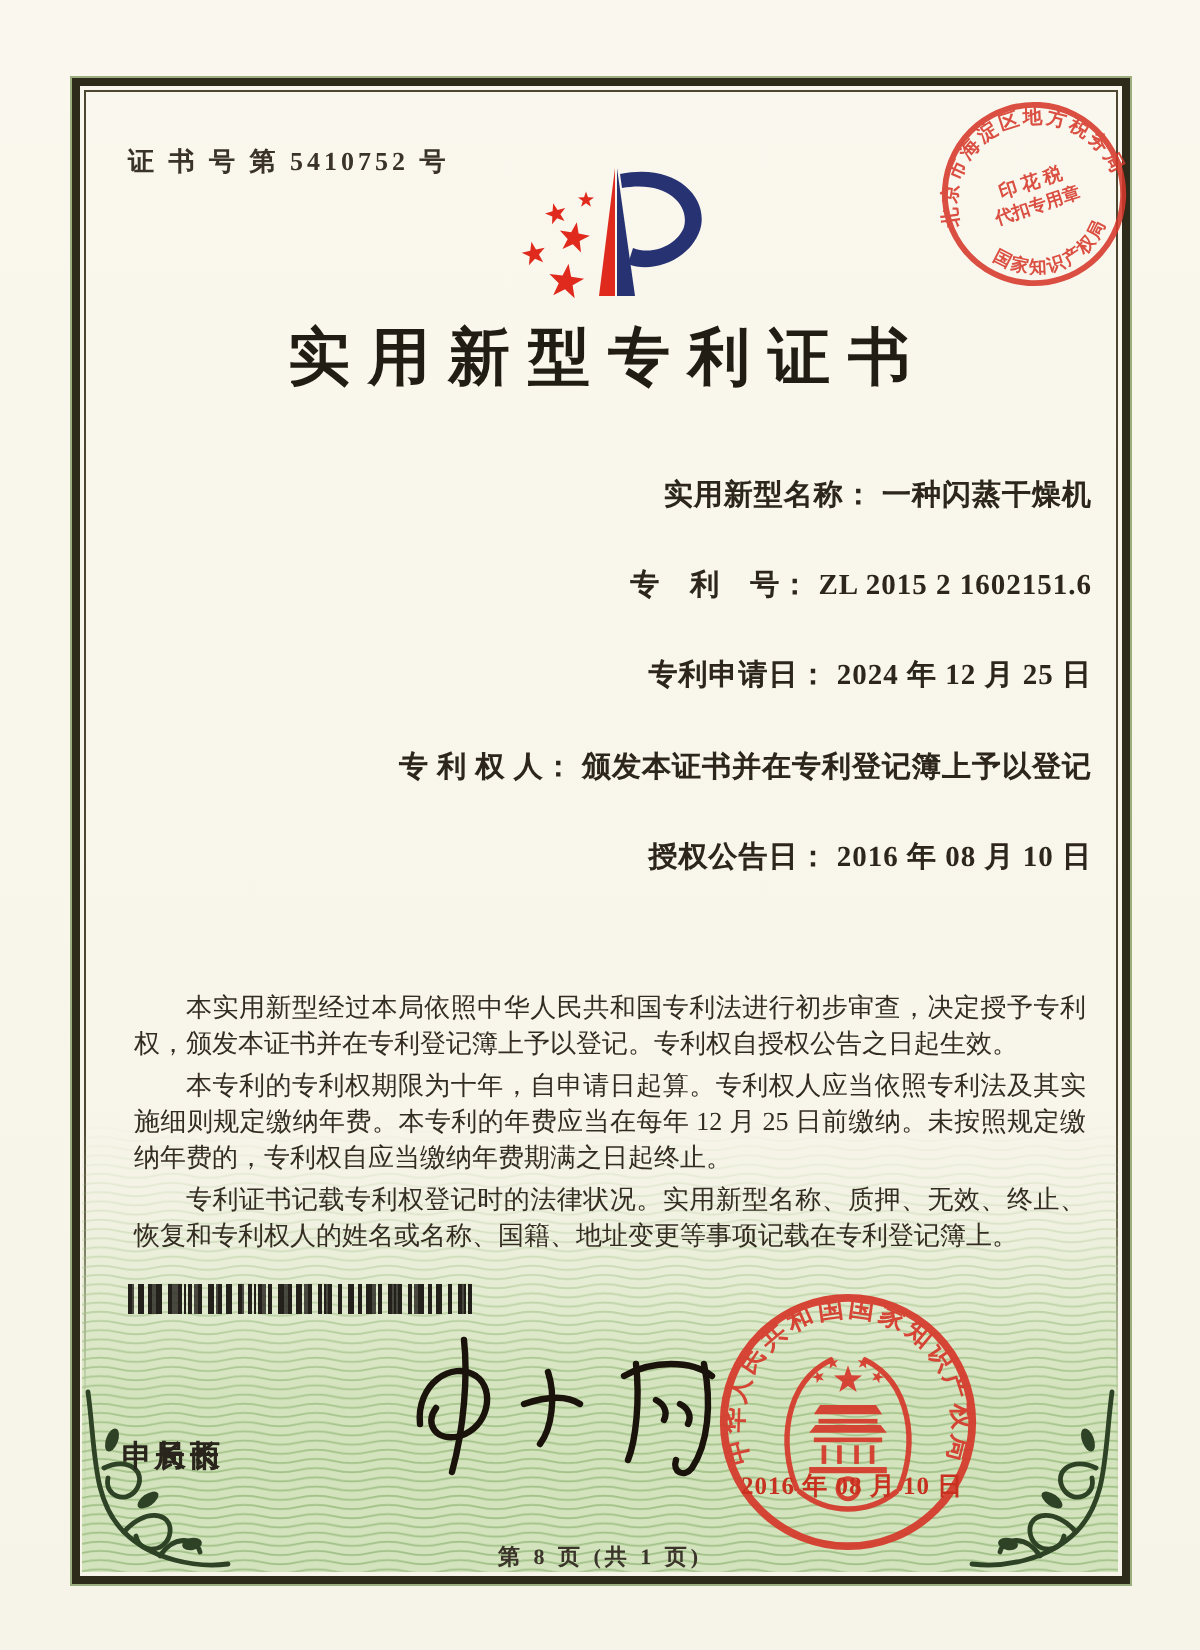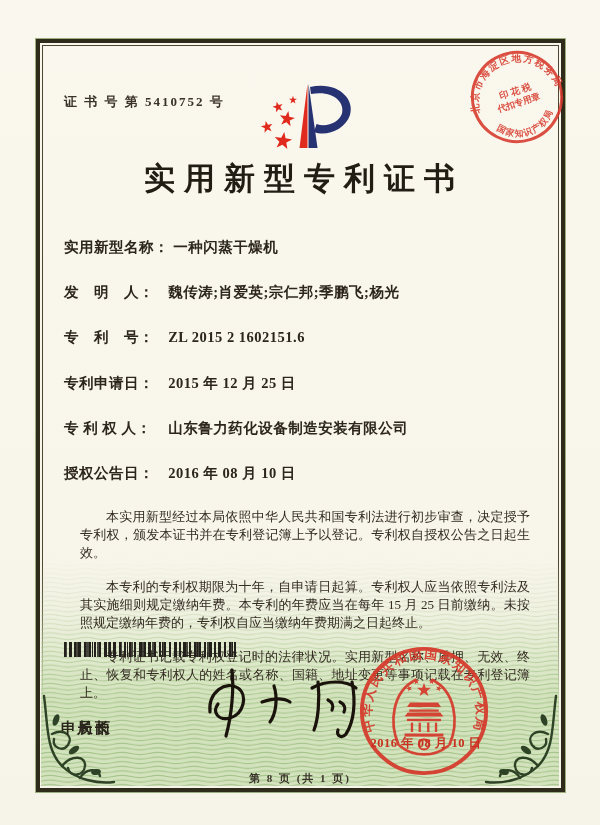--- a/index.html
+++ b/index.html
@@ -14,34 +14,34 @@
   .frame{position:absolute;left:35px;top:38px;width:529px;height:753px;border:1px solid #9cae7e;}
   .frame .f2{position:absolute;inset:0;border:4px solid #2f2b1b;}
   .frame .f3{position:absolute;inset:6px;border:1px solid #4d4631;}
   
   .green-zone{position:absolute;left:41px;top:558px;width:518px;height:228px;
     background:linear-gradient(180deg,rgba(216,231,197,0) 0%,rgba(216,231,197,0.18) 22%,rgba(213,229,192,0.65) 42%,rgba(209,226,186,0.95) 62%,#d3e3bd 100%);}
   .green-zone svg{position:absolute;inset:0;
     -webkit-mask-image:linear-gradient(180deg,transparent 0%,rgba(0,0,0,.35) 30%,rgba(0,0,0,.8) 55%,#000 80%);
     mask-image:linear-gradient(180deg,transparent 0%,rgba(0,0,0,.35) 30%,rgba(0,0,0,.8) 55%,#000 80%);}
   
-  .cert-no{position:absolute;left:64px;top:72px;font-size:13px;font-weight:700;letter-spacing:2px;color:#3a332a;margin-top:21px;}
+  .cert-no{position:absolute;left:64px;top:72px;font-size:13px;font-weight:700;letter-spacing:2px;color:#3a332a;}
   .tax-stamp{position:absolute;left:468px;top:48px;width:98px;height:98px;transform:rotate(-18deg);opacity:.88;}
   .logo{position:absolute;left:238px;top:74px;width:126px;height:82px;}
   .title{position:absolute;left:0;top:158px;width:600px;margin:0;text-align:center;
     font-size:31px;font-weight:700;letter-spacing:9px;padding-left:8px;box-sizing:border-box;color:#211c14;}
   
   .fields{position:absolute;left:64px;top:238px;width:482px;}
-  .field-row{height:45.2px;font-size:14.5px;font-weight:600;letter-spacing:.5px;color:#2c2archive;}
+  .field-row{height:45.2px;font-size:14.5px;font-weight:600;letter-spacing:.5px;color:#2c2archive;text-align:right;}
   .field-row{color:#2c261d;}
   .field-label{display:inline-block;min-width:100px;}
   
   .body-text{position:absolute;left:64px;top:492px;width:482px;font-size:13px;line-height:18px;
     text-align:justify;color:#332c21;font-weight:500;}
-  .body-text p{margin:16px;text-indent:2em;}
+  .body-text p{margin:3px;text-indent:2em;}
   
   .barcode{position:absolute;left:64px;top:642px;width:172px;height:15px;
     background:
       repeating-linear-gradient(90deg,#23201c 0 2px,transparent 2px 5px),
       repeating-linear-gradient(90deg,#23201c 0 1px,transparent 1px 7px),
       repeating-linear-gradient(90deg,rgba(35,32,28,.8) 0 3px,transparent 3px 11px);}
   
   .director-title{position:absolute;left:77px;top:689px;font-size:15px;font-weight:700;letter-spacing:3px;color:#2a251c;
     font-family:"Liberation Sans","DejaVu Sans",sans-serif;margin-top:30px;}
   .director-name{position:absolute;left:61px;top:719px;font-size:15px;font-weight:700;letter-spacing:2px;color:#2a251c;
@@ -143,44 +143,40 @@
   </svg>
 
   <h1 class="title">实用新型专利证书</h1>
 
   <div class="fields">
     <div class="field-row">
       <span class="field-label">实用新型名称：</span>
       <span class="field-value">一种闪蒸干燥机</span>
     </div>
     <div class="field-row">
-      <span class="field-label">发　明　人：</span>
-      <span class="field-value">魏传涛;肖爱英;宗仁邦;季鹏飞;杨光</span>
-    </div>
-    <div class="field-row">
       <span class="field-label">专　利　号：</span>
       <span class="field-value">ZL 2015 2 1602151.6</span>
     </div>
     <div class="field-row">
       <span class="field-label">专利申请日：</span>
-      <span class="field-value">2015 年 12 月 25 日</span>
+      <span class="field-value">2024 年 12 月 25 日</span>
     </div>
     <div class="field-row">
       <span class="field-label">专 利 权 人：</span>
-      <span class="field-value">山东鲁力药化设备制造安装有限公司</span>
+      <span class="field-value">颁发本证书并在专利登记簿上予以登记</span>
     </div>
     <div class="field-row">
       <span class="field-label">授权公告日：</span>
       <span class="field-value">2016 年 08 月 10 日</span>
     </div>
   </div>
 
   <div class="body-text">
     <p>本实用新型经过本局依照中华人民共和国专利法进行初步审查，决定授予专利权，颁发本证书并在专利登记簿上予以登记。专利权自授权公告之日起生效。</p>
-    <p>本专利的专利权期限为十年，自申请日起算。专利权人应当依照专利法及其实施细则规定缴纳年费。本专利的年费应当在每年 15 月 25 日前缴纳。未按照规定缴纳年费的，专利权自应当缴纳年费期满之日起终止。</p>
+    <p>本专利的专利权期限为十年，自申请日起算。专利权人应当依照专利法及其实施细则规定缴纳年费。本专利的年费应当在每年 12 月 25 日前缴纳。未按照规定缴纳年费的，专利权自应当缴纳年费期满之日起终止。</p>
     <p>专利证书记载专利权登记时的法律状况。实用新型名称、质押、无效、终止、恢复和专利权人的姓名或名称、国籍、地址变更等事项记载在专利登记簿上。</p>
   </div>
 
   <div class="barcode"></div>
 
   <div class="director-title">局长</div>
   <div class="director-name">申长雨</div>
 
   <svg class="signature" viewBox="0 0 180 84">
     <g fill="none" stroke="#1a130b" stroke-width="3.2" stroke-linecap="round">

